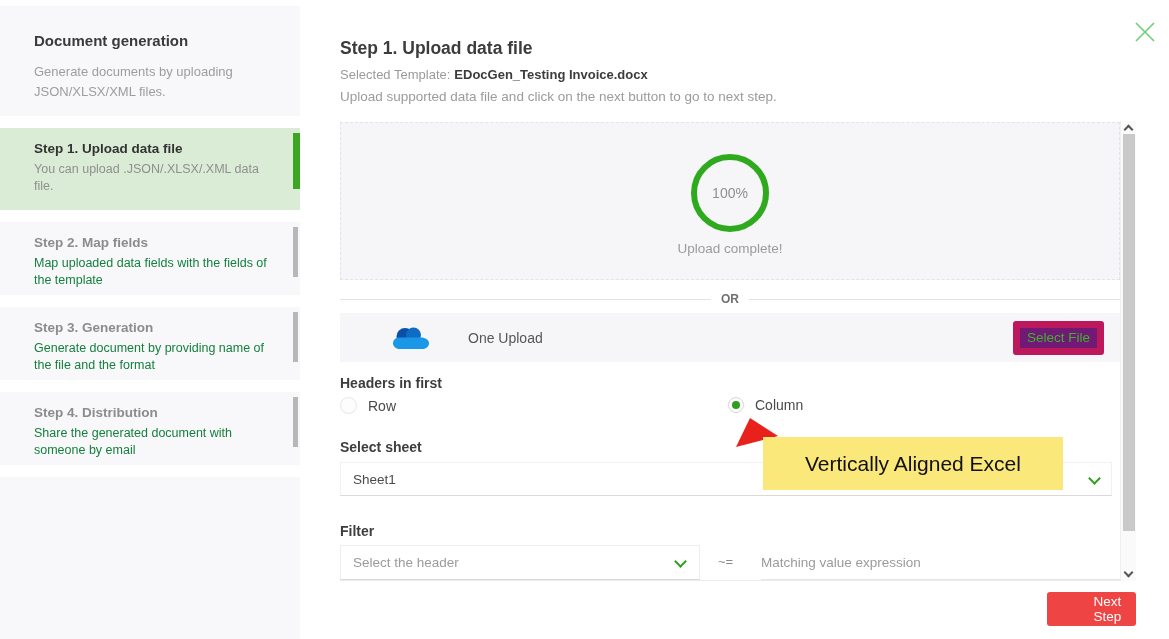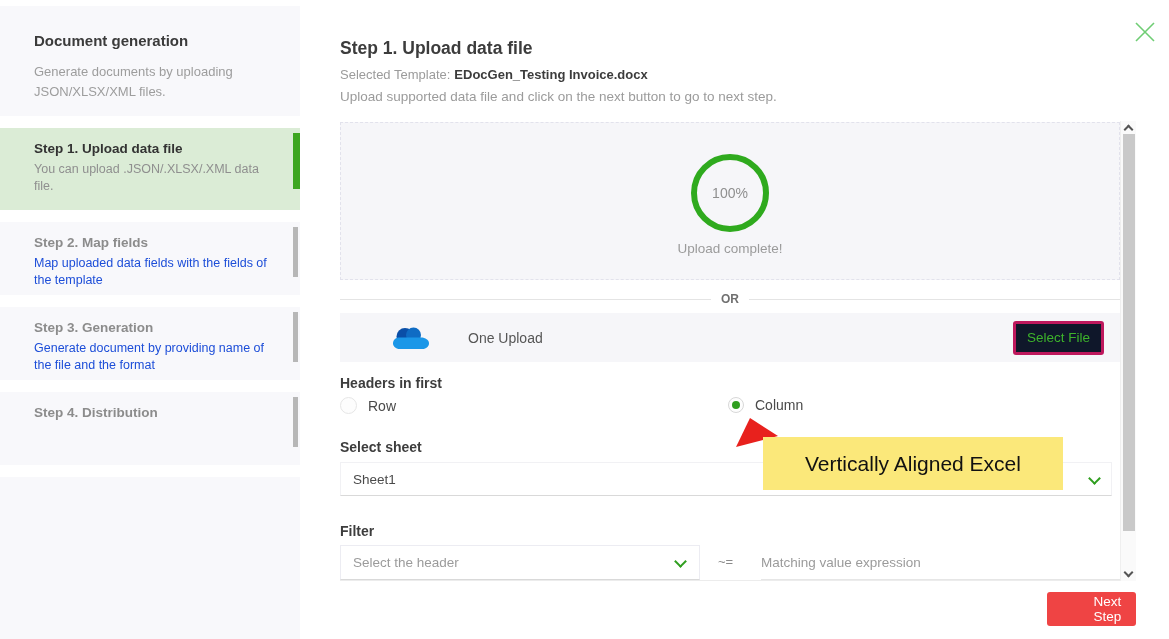--- a/index.html
+++ b/index.html
@@ -8,21 +8,21 @@
          font-family:"Liberation Sans", sans-serif; color:#3d3d3d;text-decoration:underline; }
 
   
   .sidebar { position:absolute; left:0; top:0; width:300px; height:639px; background:#fff; }
   .side-block { position:absolute; left:0; width:300px; background:#f8f8fb; }
   .side-head { top:6px; height:110px; padding:26px 30px 0 34px; }
   .side-title { font-size:15px; font-weight:700; color:#3b3b3b; }
   .side-sub { margin-top:13px; font-size:13px; line-height:20px; color:#9d9d9d; width:232px; }
   .step { padding:13px 40px 0 34px; cursor:pointer; }
   .step-title { font-size:13.5px; font-weight:600; color:#8c8c8c; }
-  .step-desc { margin-top:5px; font-size:12.5px; line-height:17px; color:#1d4ed8; width:238px; }
+  .step-desc { margin-top:5px; font-size:12.5px; line-height:17px; color:#15803d; width:238px; }
   .step .bar { position:absolute; left:293px; top:5px; width:5px; height:50px; background:#b7b7b7; }
   .step.active { background:#dbecd6; }
   .step.active .step-title { color:#333; }
   .step.active .step-desc { color:#8f8f8f; }
   .step.active .bar { width:7px; height:56px; background:#3da621; }
   .s1 { top:128px; height:82px; }
   .s2 { top:222px; height:73px; }
   .s3 { top:307px; height:73px; }
   .s4 { top:392px; height:73px; }
   .side-fill { top:477px; height:162px; }
@@ -47,21 +47,21 @@
   .or-row { position:absolute; left:0; top:170px; width:780px; height:16px;
             display:flex; align-items:center; }
   .or-row .line { flex:1; height:1px; background:#e4e4e4; }
   .or-label { margin:0 10px; font-size:12px; font-weight:700; color:#707070; }
 
   .onedrive-row { position:absolute; left:0; top:192px; width:780px; height:49px;
                   background:#f6f6f9; display:flex; align-items:center; }
   .onedrive-icon { margin-left:53px; width:36px; height:24px; }
   .onedrive-label { margin-left:39px; font-size:14px; color:#565656; }
   .select-file-btn { margin-left:auto; margin-right:16px; width:91px; height:34px;
-                     background:#0f172a; border:3px solid #be185d; border-radius:3px;
+                     background:#701a75; border:7px solid #be185d; border-radius:3px;
                      color:#3db32b; font-size:13.5px; font-family:"Liberation Sans", sans-serif;
                      cursor:pointer; }
 
   .section-label { position:absolute; left:0; font-size:14px; font-weight:600; color:#3d3d3d; }
   .lbl-headers { top:254px; }
   .lbl-sheet { top:318px; }
   .lbl-filter { top:402px; }
 
   .radio-row { position:absolute; left:0; top:276px; width:780px; height:20px; }
   .radio-opt { position:absolute; top:0; display:flex; align-items:center; cursor:pointer; }
@@ -136,20 +136,21 @@
     </div>
 
     <div class="side-block step s3">
       <div class="step-title">Step 3. Generation</div>
       <div class="step-desc">Generate document by providing name of the file and the format</div>
       <span class="bar"></span>
     </div>
 
     <div class="side-block step s4">
       <div class="step-title">Step 4. Distribution</div>
+      <div class="step-desc">Share the generated document with someone by email</div>
       <span class="bar"></span>
     </div>
 
     <div class="side-block side-fill"></div>
   </aside>
 
   <div class="main-heading">Step 1. Upload data file</div>
   <div class="template-line">
     <span>Selected Template:</span><b>EDocGen_Testing Invoice.docx</b>
   </div>

